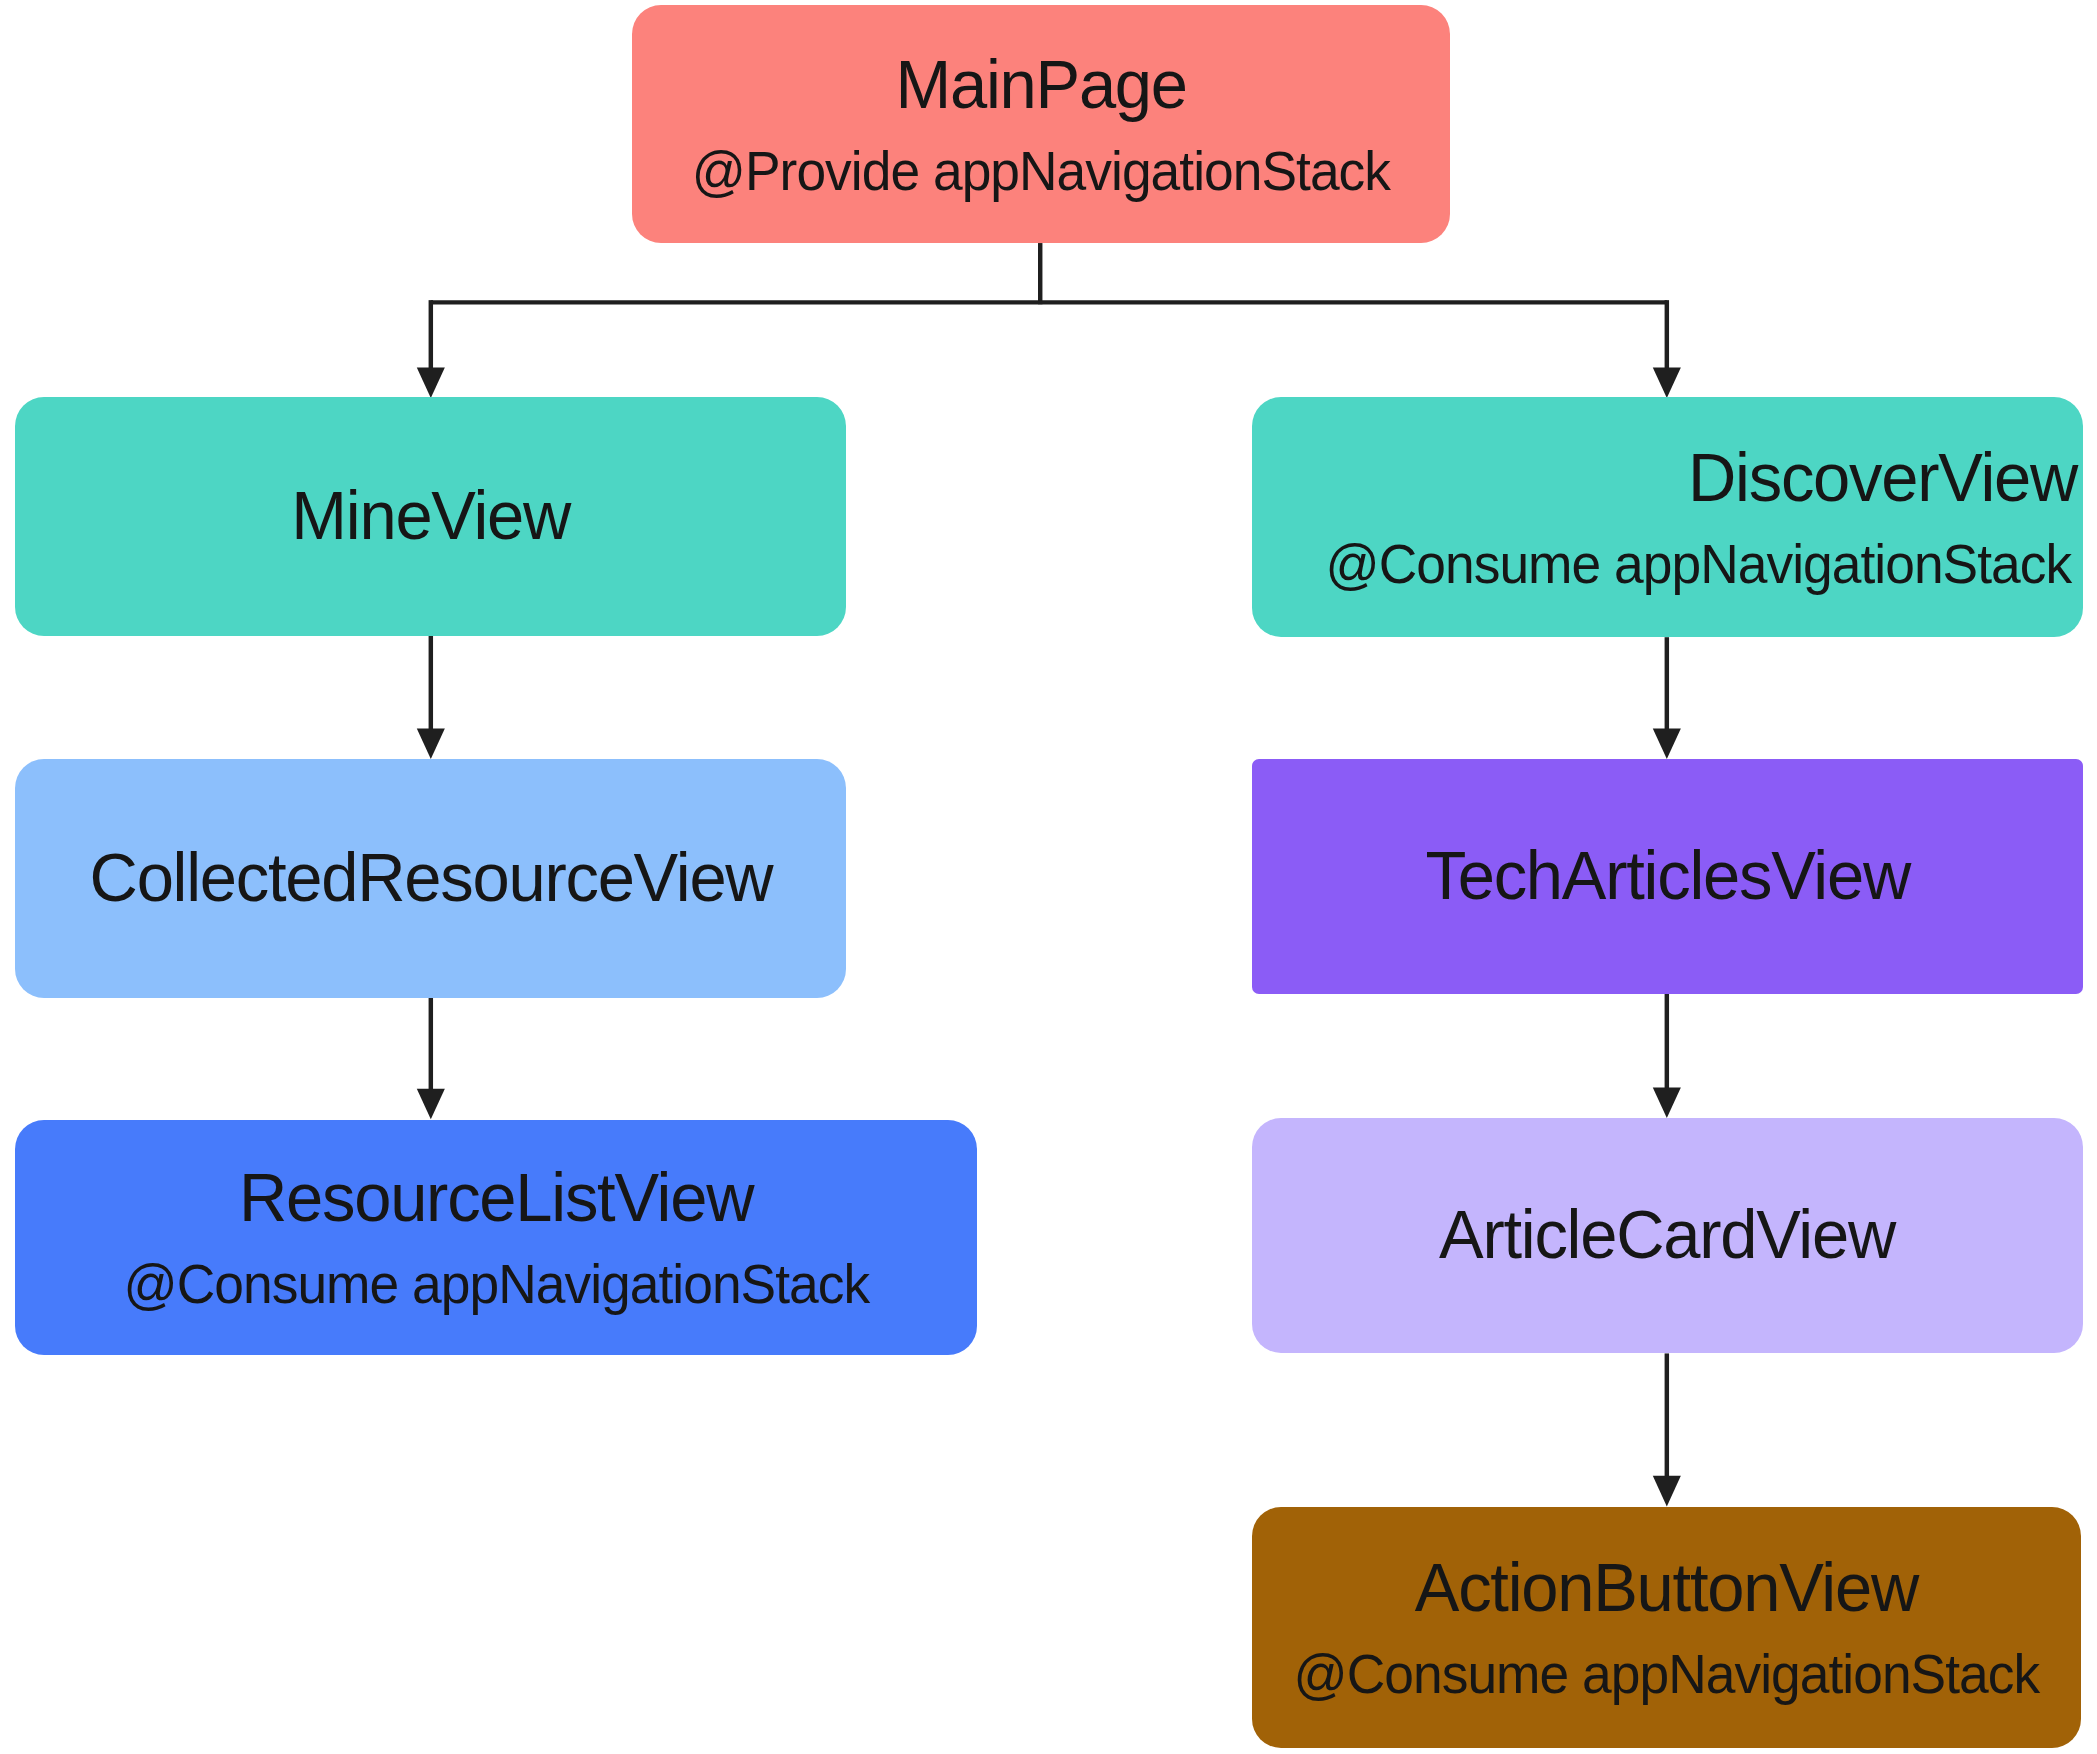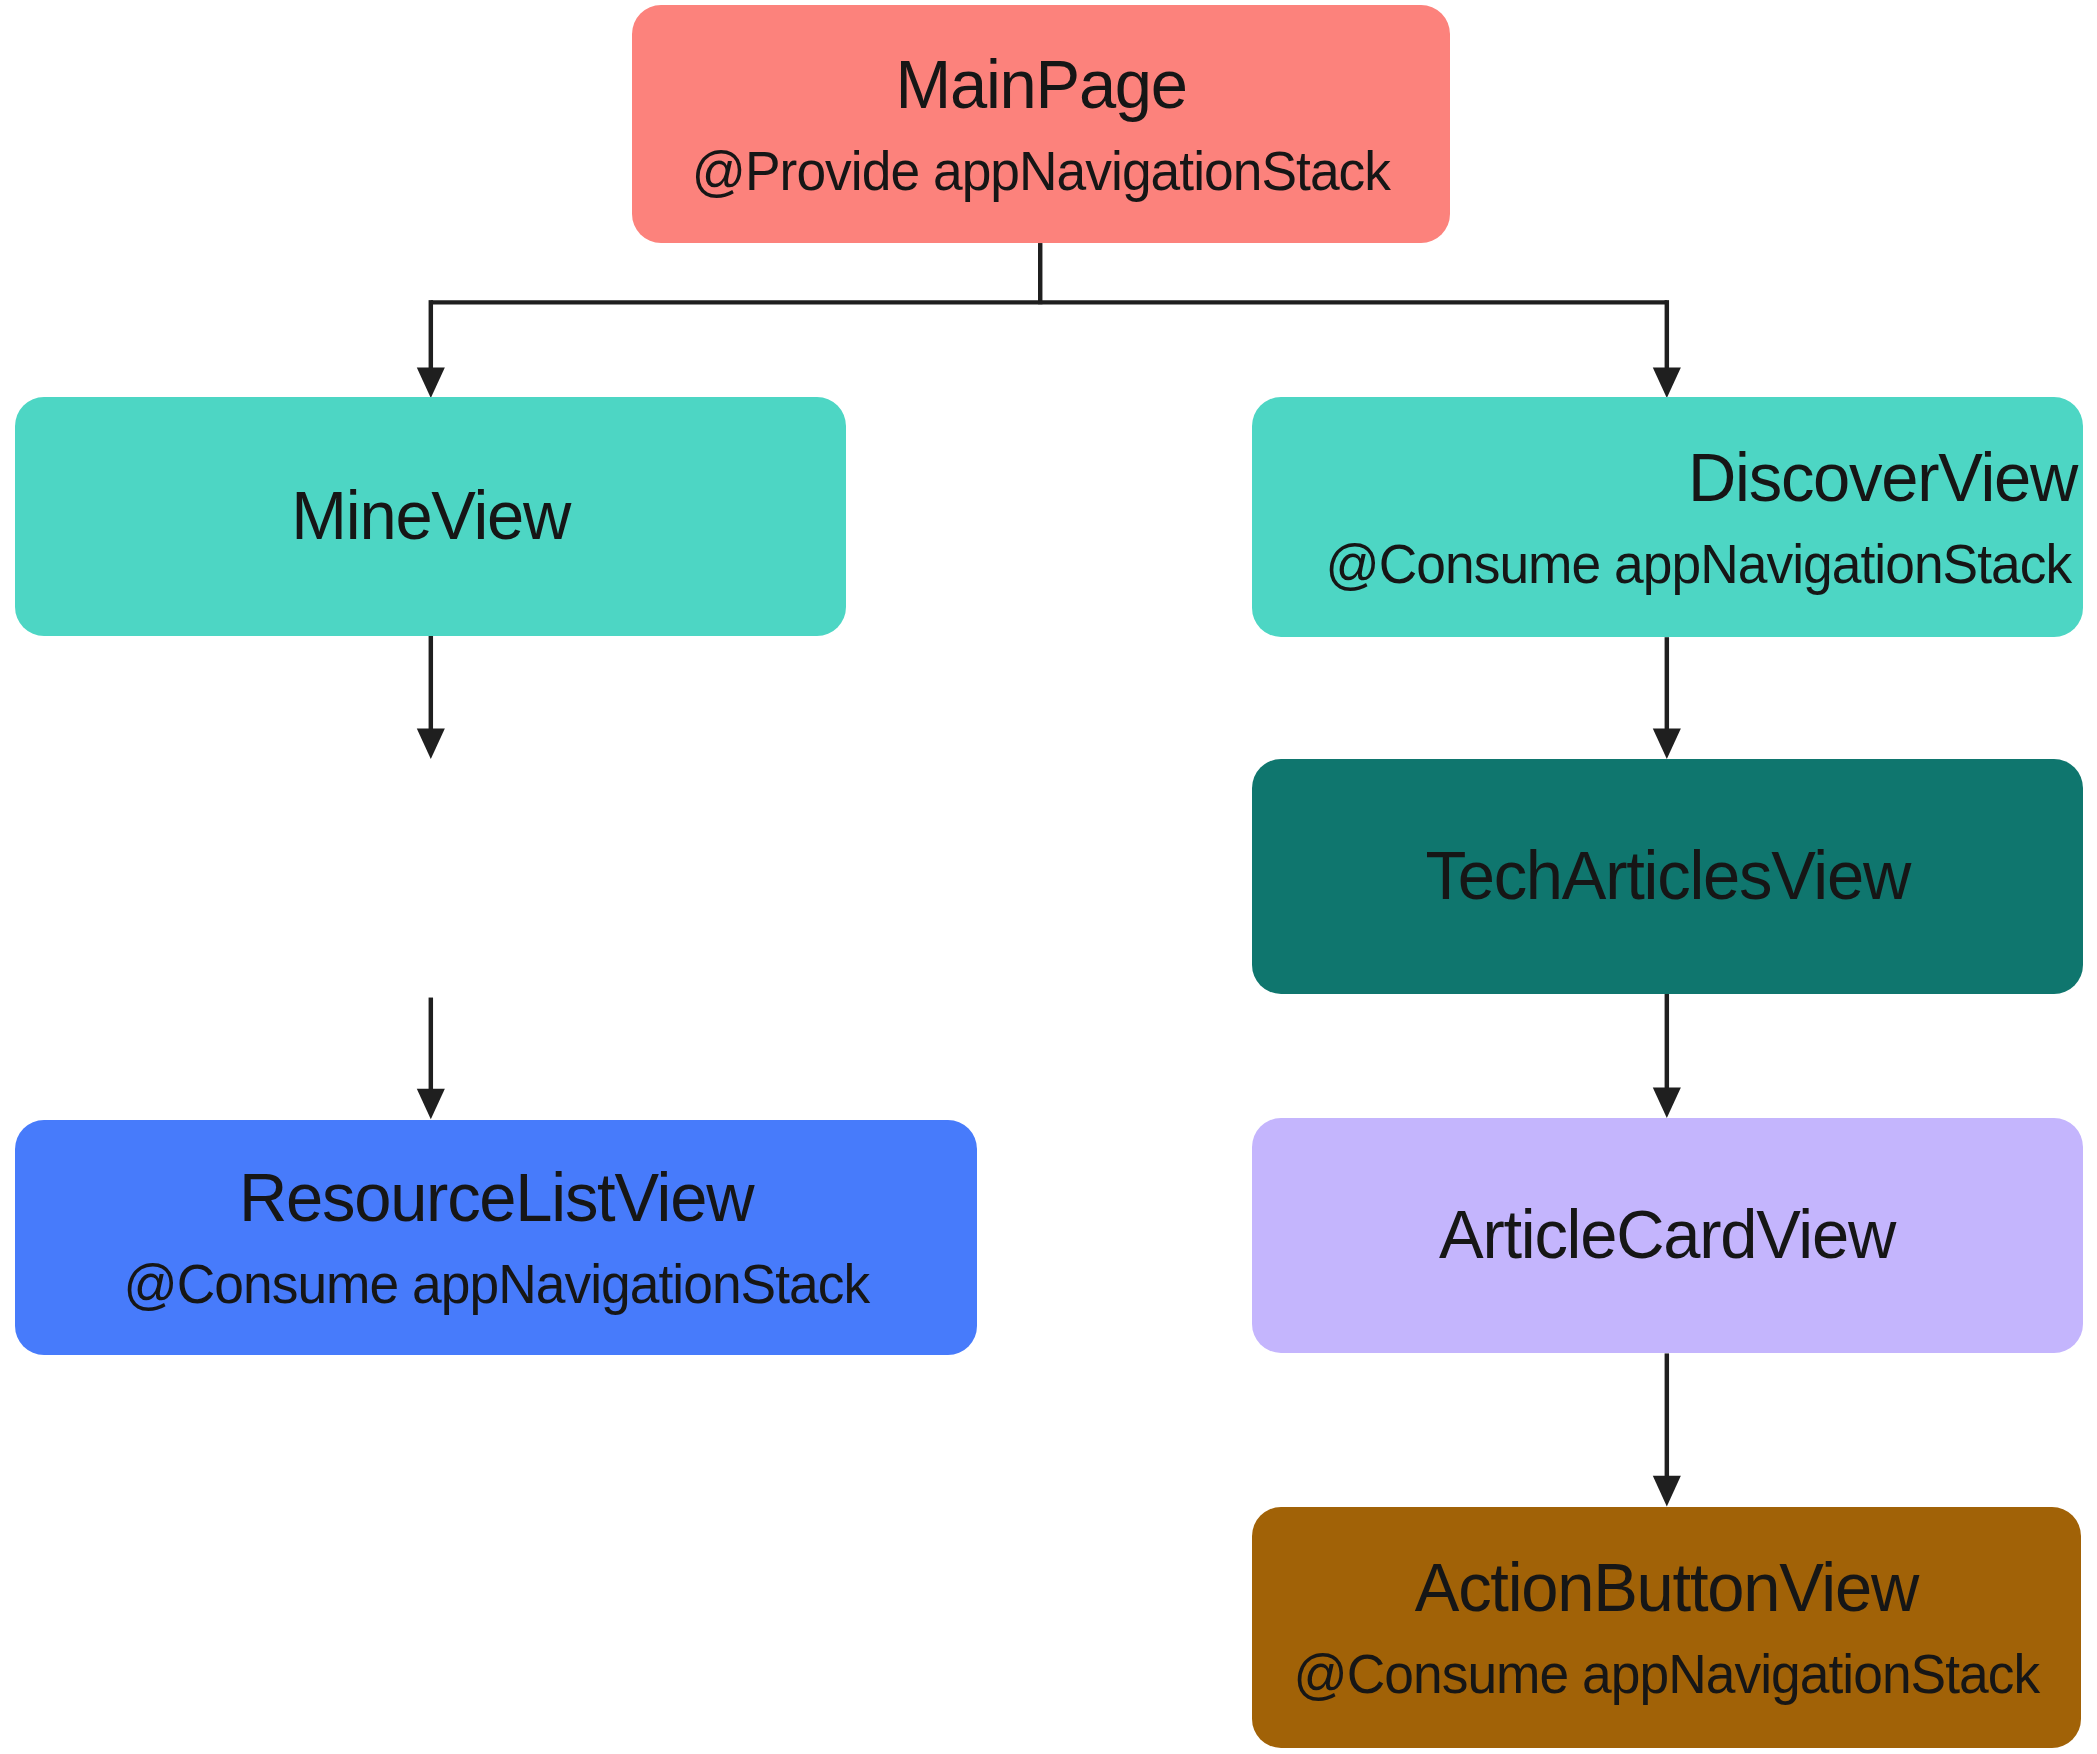--- a/index.html
+++ b/index.html
@@ -86,22 +86,25 @@
 
   <div class="node" id="node-mine-view" style="background-color: rgb(77, 214, 196);">
     <span class="title">MineView</span>
   </div>
 
   <div class="node" id="node-discover-view" style="background-color: rgb(77, 214, 196); align-items: flex-end;">
     <span class="title">DiscoverView</span>
     <span class="subtitle">@Consume appNavigationStack</span>
   </div>
 
+  <div class="node" id="node-collected-resource" style="background-color: rgb(140, 191, 252);">
+    <span class="title">CollectedResourceView</span>
+  </div>
 
-  <div class="node" id="node-tech-articles" style="background-color: #0f766e;">
+  <div class="node" id="node-tech-articles" style="background-color: #8b5cf6; border-radius: 7px;">
     <span class="title">TechArticlesView</span>
   </div>
 
   <div class="node" id="node-resource-list" style="background-color: rgb(71, 123, 251);">
     <span class="title">ResourceListView</span>
     <span class="subtitle">@Consume appNavigationStack</span>
   </div>
 
   <div class="node" id="node-article-card" style="background-color: #c4b5fd;">
     <span class="title">ArticleCardView</span>

